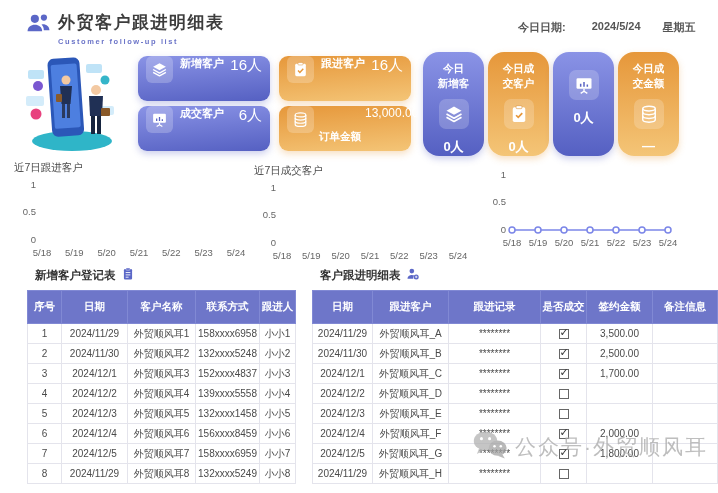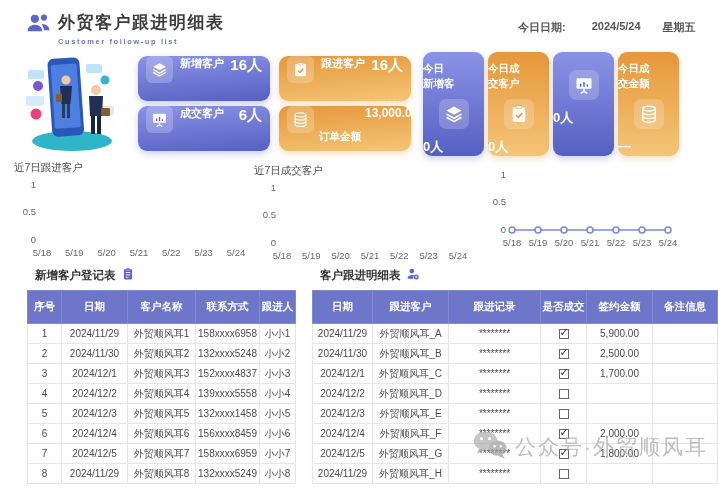--- a/index.html
+++ b/index.html
@@ -23,27 +23,27 @@
   .stat-cards { position:absolute; left:138px; top:56px; display:grid;
                 grid-template-columns:132px 132px; grid-auto-rows:45px; column-gap:9px; row-gap:5px; }
   .card { border-radius:9px; display:flex; align-items:flex-start; padding:0 8px; color:#fff;
           box-shadow:0 3px 7px rgba(90,100,196,0.25); white-space:nowrap; }
   .card.blue   { background:linear-gradient(175deg,#8a93e6 0%,#5560c2 100%); box-shadow:0 3px 7px rgba(90,100,196,0.3); }
   .card.orange { background:linear-gradient(175deg,#e6973a 0%,#f4c577 100%); box-shadow:0 3px 7px rgba(230,151,58,0.3); }
   .card .icon-box { width:27px; height:27px; border-radius:6px; background:rgba(255,255,255,0.22);
                     display:flex; align-items:center; justify-content:center; flex:0 0 auto; }
   .card .icon-box svg { width:17px; height:17px; }
   .card .label { font-size:11px; margin-left:7px; font-weight:bold; }
-  .card .value { margin-left:auto; font-size:15px; font-weight:bold; }
+  .card .value { margin-left:auto; font-size:15px; font-weight:normal; }
   .card.wide-value .label { font-size:10.5px; margin-left:5px;margin-top:24px; }
   .card.wide-value .value { font-size:12px; margin-left:4px; }
 
   
   .today-cards { position:absolute; left:423px; top:52px; display:flex; gap:4px; }
-  .tcard { width:61px; height:104px; border-radius:9px; color:#fff; text-align:left; padding-top:9px; }
+  .tcard { width:61px; height:104px; border-radius:16px; color:#fff; text-align:center; padding-top:9px; }
   .tcard.blue   { background:linear-gradient(180deg,#8a93e6 0%,#5560c2 100%); box-shadow:0 3px 7px rgba(90,100,196,0.3); }
   .tcard.orange { background:linear-gradient(180deg,#e6973a 0%,#f4c577 100%); box-shadow:0 3px 7px rgba(230,151,58,0.3); }
   .tcard .tlabel { font-size:10.5px; line-height:1.4; font-weight:bold; }
   .tcard .icon-box { width:30px; height:30px; margin:9px auto 9px; border-radius:7px;
                      background:rgba(255,255,255,0.2); display:flex; align-items:center; justify-content:center; }
   .tcard .icon-box svg { width:20px; height:20px; }
   .tcard .tvalue { font-size:13px; font-weight:bold; }
 
   
   .chart { position:absolute; }
@@ -390,21 +390,21 @@
             <th>跟进记录</th>
             <th>是否成交</th>
             <th>签约金额</th>
             <th>备注信息</th>
           </tr>
           <tr>
             <td>2024/11/29</td>
             <td>外贸顺风耳_A</td>
             <td>********</td>
             <td><span class="checkbox checked"></span></td>
-            <td class="amount">5,900.00</td>
+            <td class="amount">3,500.00</td>
             <td></td>
           </tr>
           <tr>
             <td>2024/11/30</td>
             <td>外贸顺风耳_B</td>
             <td>********</td>
             <td><span class="checkbox checked"></span></td>
             <td class="amount">2,500.00</td>
             <td></td>
           </tr>

